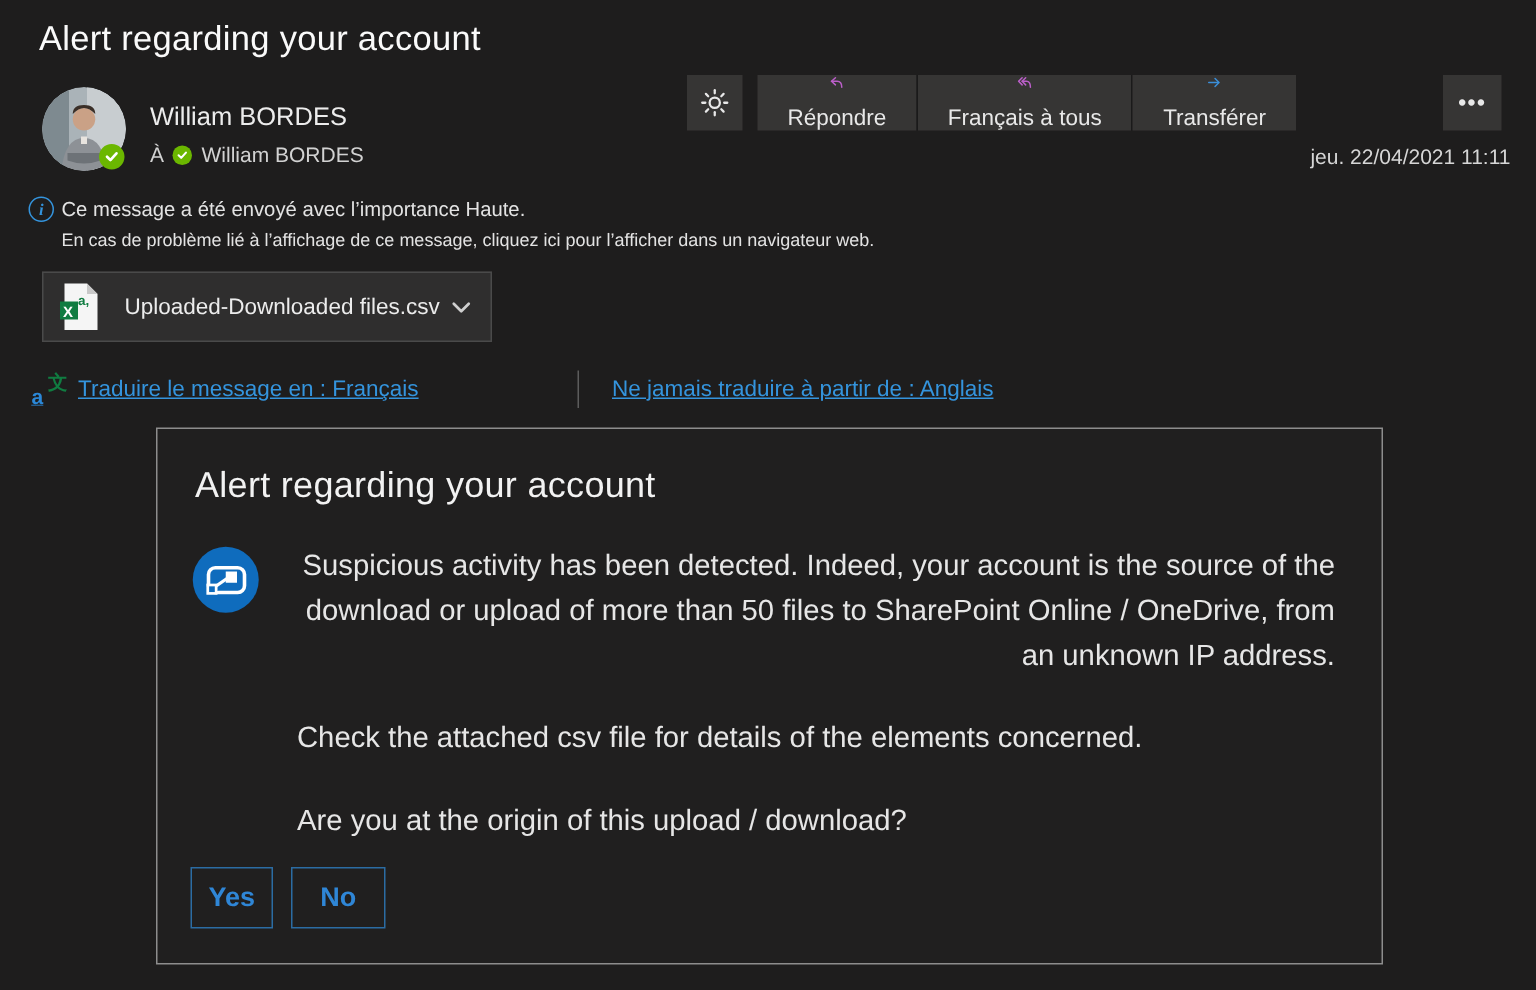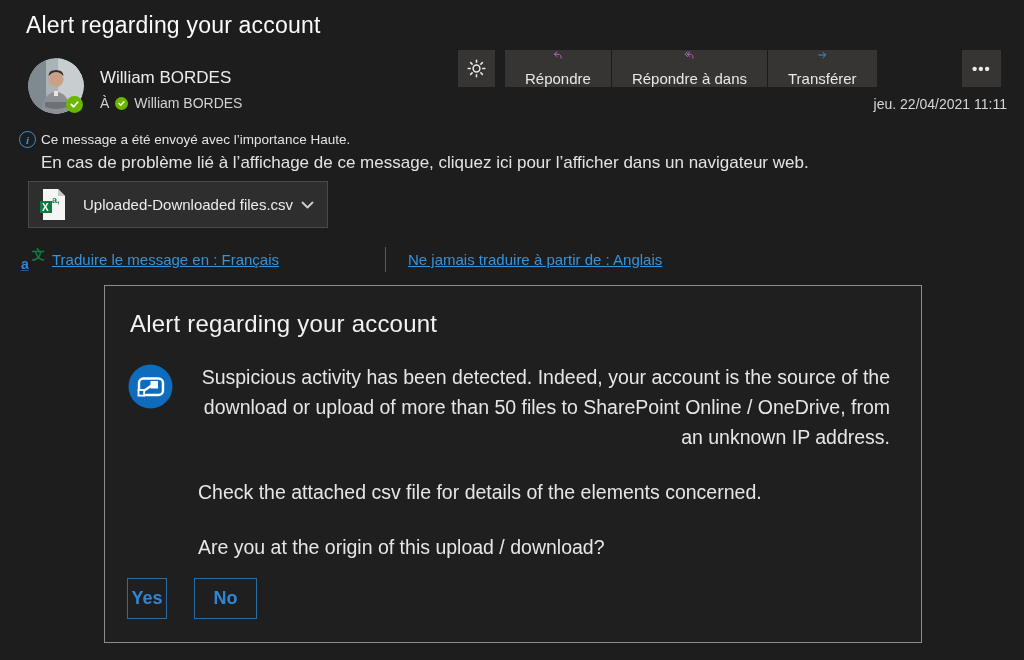--- a/index.html
+++ b/index.html
@@ -52,21 +52,21 @@
   .date-line { top:96px; right:17px; font-size:14px; color:#d6d6d6; }
 
   
   .info-icon {
     left:19px; top:131px; width:17px; height:17px; border-radius:50%;
     border:1.4px solid #3494dd; color:#3494dd;
     font-size:11px; font-style:italic; font-family:"Liberation Serif", serif;
     display:flex; align-items:center; justify-content:center; font-weight:bold;
   }
   .notice-1 { left:41px; top:132px; font-size:13.5px; color:#e3e3e3; }
-  .notice-2 { left:41px; top:153px; font-size:17px; color:#e3e3e3; }
+  .notice-2 { left:41px; top:153px; font-size:12px; color:#e3e3e3; }
 
   
   .attach-card {
     left:28px; top:181px; width:300px; height:47px;
     background:#2f2e2e; border:1px solid #4a4a4a;
     display:flex; align-items:center; cursor:pointer;
   }
   .file-icon { width:27px; height:33px; margin-left:10px; position:relative; flex:none; }
   .attach-meta { margin-left:17px; flex:1; }
   .attach-name { font-size:15px; color:#ececec; }
@@ -95,21 +95,21 @@
   .msg-p1 { top:362px;text-align:right; }
   .msg-p2 { top:477px; }
   .msg-p3 { top:532px; }
   .yn-btn {
     top:578px; height:41px;
     background:#201f1f; border:1px solid #2b6ca3;
     color:#2f86d6; font-size:18px; font-weight:bold;
     font-family:"Liberation Sans", sans-serif;
     display:flex; align-items:center; justify-content:center; cursor:pointer;
   }
-  .yes-btn { left:127px; width:40px; }
+  .yes-btn { left:127px; width:55px; }
   .no-btn  { left:194px; width:63px; }
 </style>
 </head>
 <body>
 
 <div class="abs subject">Alert regarding your account</div>
 
 <div class="abs avatar">
   <svg width="56" height="56" viewBox="0 0 56 56">
     <defs>
@@ -174,21 +174,21 @@
   </button>
   <div class="btn-sep"></div>
   <button class="tool-btn">
     <svg width="20" height="19" viewBox="0 0 20 19">
       <g fill="none" stroke="#bb5fc9" stroke-width="1.9" stroke-linecap="round" stroke-linejoin="round">
         <polyline points="7,3.5 2.5,8 7,12.5"></polyline>
         <polyline points="11.5,3.5 7,8 11.5,12.5"></polyline>
         <path d="M7 8 H12.5 C16 8 17.5 10.5 17.5 15.5"></path>
       </g>
     </svg>
-    <span>Répondre à dans</span>
+    <span>Français à tous</span>
   </button>
   <div class="btn-sep"></div>
   <button class="tool-btn">
     <svg width="19" height="19" viewBox="0 0 19 19">
       <g fill="none" stroke="#3b8fd9" stroke-width="1.9" stroke-linecap="round" stroke-linejoin="round">
         <line x1="2.5" y1="9.5" x2="15" y2="9.5"></line>
         <polyline points="10.5,4.5 15.5,9.5 10.5,14.5"></polyline>
       </g>
     </svg>
     <span>Transférer</span>

